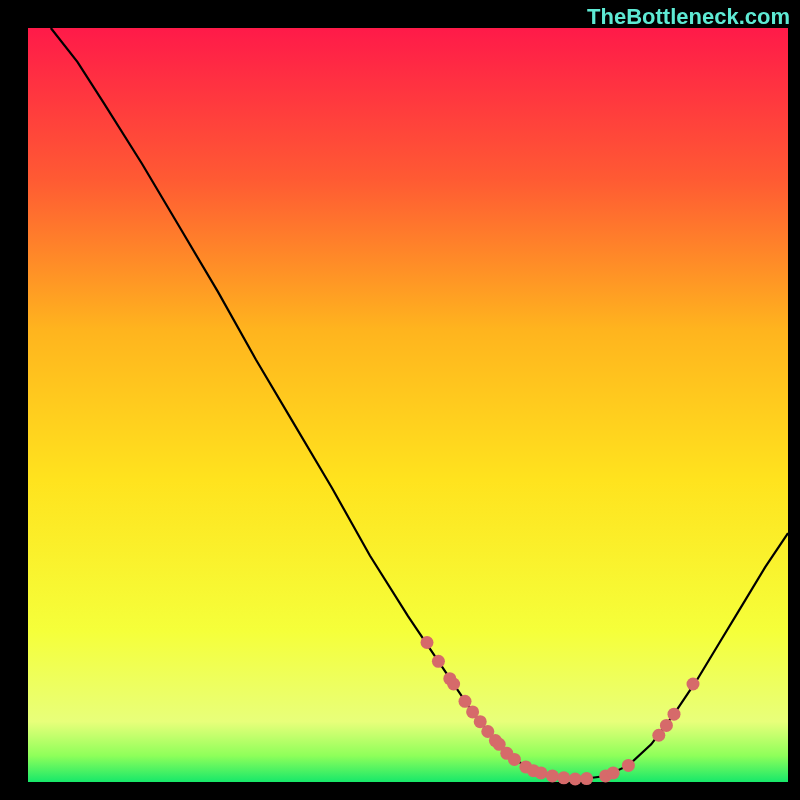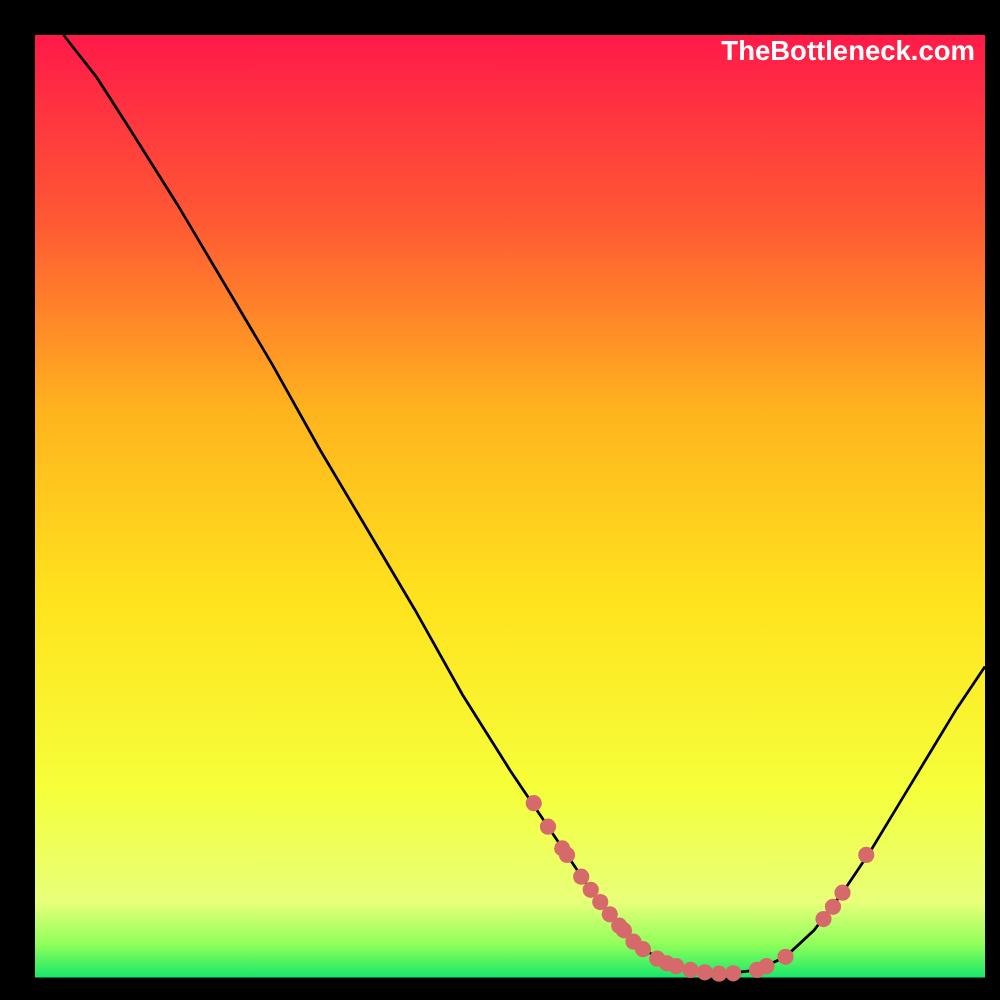--- a/index.html
+++ b/index.html
@@ -14,27 +14,26 @@
     position: relative;
     width: 800px;
     height: 800px;
   }
   svg {
     display: block;
   }
   .watermark {
     position: absolute;
     top: 4px;
-    right: 20px;
+    right: 10px;
     font-family: Arial, Helvetica, sans-serif;
     font-size: 22px;
     font-weight: bold;
-    color: #ffffff;
+    color: #5eead4;
     user-select: none;
-    margin-top: 24px;
   }
 </style>
 </head>
 <body>
 
 <div class="chart-container">
   <svg id="chart-svg" width="800" height="800" viewBox="0 0 800 800">
     <defs>
       <linearGradient id="bg-grad" x1="0" y1="0" x2="0" y2="1">
           <stop offset="0.00%" stop-color="#ff1a49"></stop>

